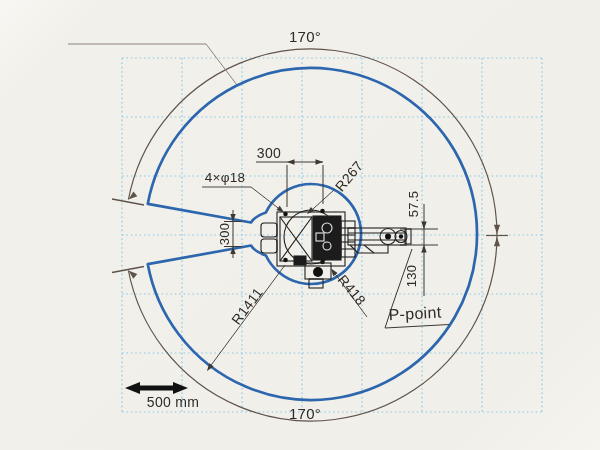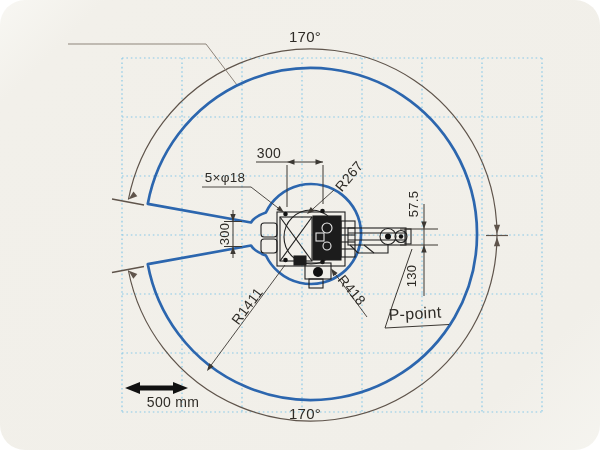--- a/index.html
+++ b/index.html
@@ -1,21 +1,20 @@
 <!DOCTYPE html>
 <html><head>
 <meta charset="utf-8">
 <style>
   html,body{margin:0;padding:0;background:#fff;}
   #stage{
     position:relative;width:600px;height:450px;overflow:hidden;
     background:linear-gradient(135deg,#f8f7f3 0%,#f2f0ea 10%,#f1efe9 85%,#f5f4ef 100%);
     font-family:"Liberation Sans","DejaVu Sans",sans-serif;
     color:#322f2a;
-    border-radius:25px;
   }
   svg{position:absolute;left:0;top:0;}
   .lbl{
     position:absolute;white-space:nowrap;line-height:1;
     transform:translate(-50%,-50%) rotate(var(--rot,0deg));
     color:#2e2b26;letter-spacing:.3px;
   }
 </style>
 </head>
 <body>
@@ -140,21 +139,21 @@
     <g>
       <line x1="134" y1="388" x2="179" y2="388" stroke="#111" stroke-width="5"></line>
       <path d="M125,388 L140,382 L140,394 Z" fill="#111"></path>
       <path d="M188,388 L173,382 L173,394 Z" fill="#111"></path>
     </g>
   </svg>
 
   <div class="lbl" style="left:305px;top:36px;font-size:15px;">170°</div>
   <div class="lbl" style="left:305px;top:413px;font-size:15px;">170°</div>
   <div class="lbl" style="left:269px;top:153px;font-size:14px;">300</div>
-  <div class="lbl" style="left:225px;top:178px;font-size:13.5px;">5×φ18</div>
+  <div class="lbl" style="left:225px;top:178px;font-size:13.5px;">4×φ18</div>
   <div class="lbl" style="left:349px;top:176px;font-size:14px;--rot:-50deg;">R267</div>
   <div class="lbl" style="left:352px;top:290px;font-size:14px;--rot:50deg;">R418</div>
   <div class="lbl" style="left:247px;top:306px;font-size:14px;--rot:-53deg;">R1411</div>
   <div class="lbl" style="left:413px;top:204px;font-size:13px;--rot:-90deg;">57.5</div>
   <div class="lbl" style="left:411px;top:276px;font-size:13px;--rot:-90deg;">130</div>
   <div class="lbl" style="left:224px;top:234px;font-size:13px;--rot:-90deg;">300</div>
   <div class="lbl" style="left:415px;top:314px;font-size:16px;--rot:-3deg;">P-point</div>
   <div class="lbl" style="left:157px;top:402px;font-size:14px;margin-left:16px;">500 mm</div>
 
 </div>

